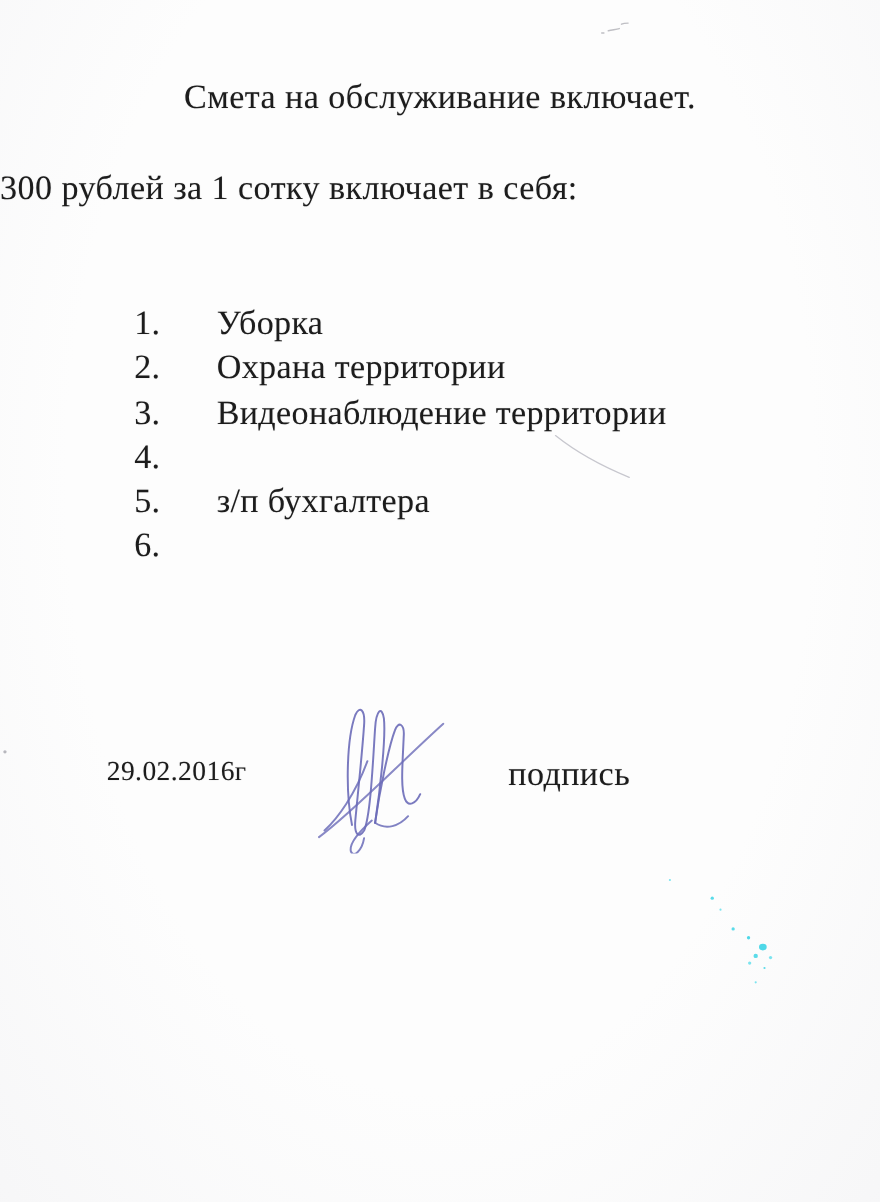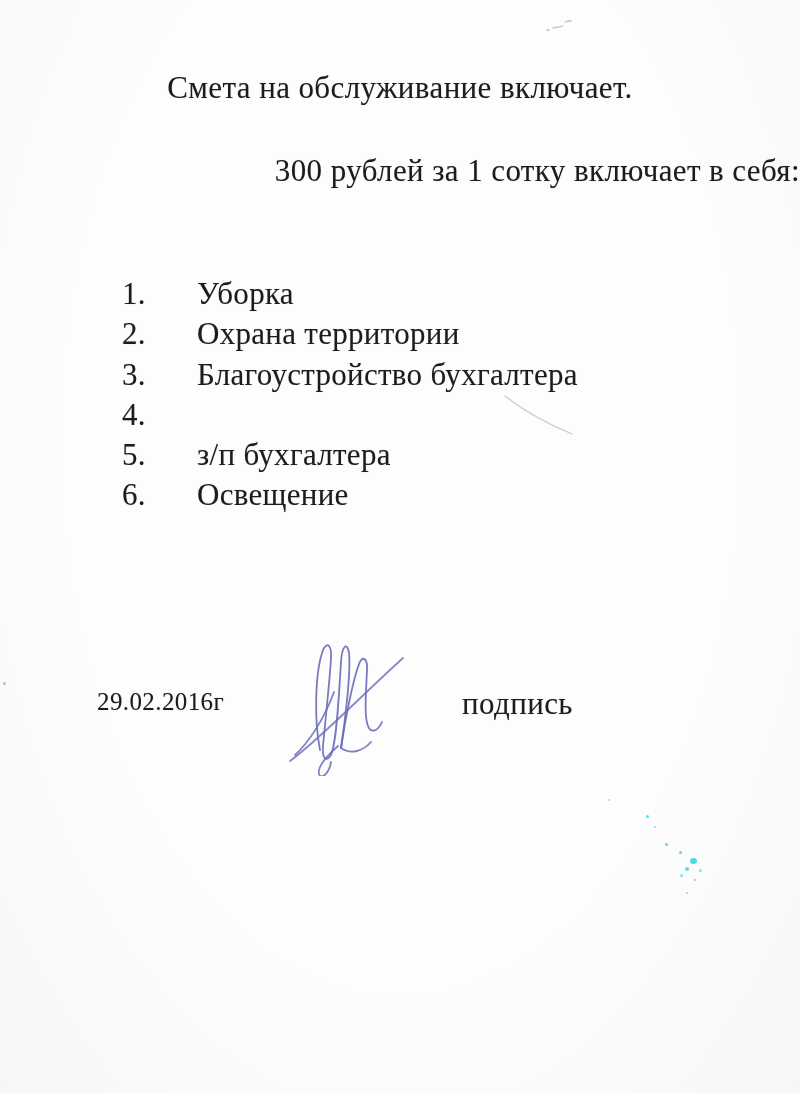--- a/index.html
+++ b/index.html
@@ -31,21 +31,21 @@
     font-size: 31px;
     letter-spacing: 0.4px;
     line-height: 40px;
     text-shadow: 0 0 1px rgba(30,30,30,0.25);
   }
   .doc-subtitle {
     position: absolute;
     top: 151px;
     left: 0;
     right: 0;
-    text-align: right;
+    text-align: left;
     font-size: 31px;
     letter-spacing: 0.4px;
     line-height: 40px;
     text-shadow: 0 0 1px rgba(30,30,30,0.25);
   }
   .service-list {
     position: absolute;
     top: 274px;
     left: 122px;
     margin: 0;
@@ -140,32 +140,31 @@
     <li>
       <span class="num">1.</span>
       <span class="label">Уборка</span>
     </li>
     <li>
       <span class="num">2.</span>
       <span class="label">Охрана территории</span>
     </li>
     <li>
       <span class="num">3.</span>
-      <span class="label">Благоустройство бухгалтера</span>
+      <span class="label">Видеонаблюдение территории</span>
     </li>
     <li>
       <span class="num">4.</span>
     </li>
     <li>
       <span class="num">5.</span>
       <span class="label">з/п бухгалтера</span>
     </li>
     <li>
       <span class="num">6.</span>
-      <span class="label">Освещение</span>
     </li>
   </ol>
 
   <span class="bottom-row-date">29.02.2016г</span>
 
   <svg class="signature-svg" viewBox="0 0 128 142" fill="none" stroke="#6b6cb8" stroke-width="1.8" stroke-linecap="round" stroke-linejoin="round">
     <path opacity="0.9" d="M39 116 C33 86 34 38 42 16 C46 7 51 11 50 25 C48 54 44 90 42 112 C41 124 45 129 50 121 C56 107 58 58 60 28 C61 12 66 7 68 19 C70 38 64 88 60 114"></path>
     <path opacity="0.9" d="M60 114 C64 86 72 46 78 30 C81 21 87 24 86 36 C85 60 83 82 87 92 C90 100 97 97 101 88"></path>
     <path opacity="0.8" d="M9 127 C38 106 80 62 122 24"></path>
     <path opacity="0.85" d="M53 58 C42 88 26 110 14 121 M57 112 C48 120 36 132 38 140 C40 146 48 140 50 128 M60 114 C70 121 82 117 90 108"></path>

